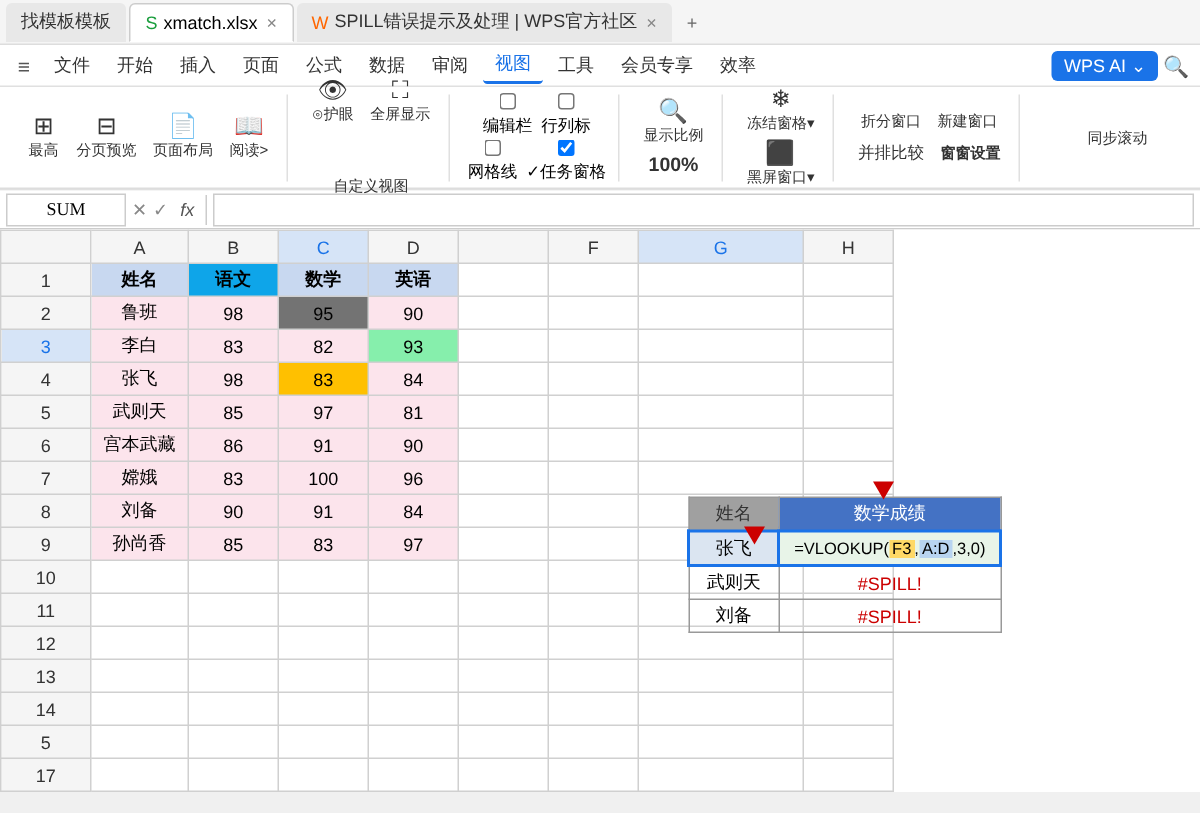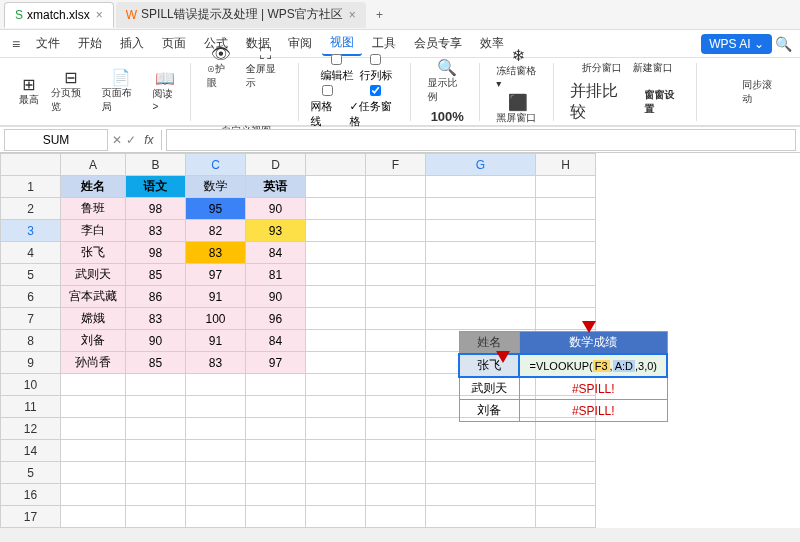--- a/index.html
+++ b/index.html
@@ -76,22 +76,22 @@
     .formula-bar {
       display: flex;
       align-items: center;
       background: white;
       height: 26px;
       border-bottom: 1px solid #ccc;
       padding: 0 4px;
       gap: 4px;
     }
     .name-box {
-      width: 104px; height: 22px; border: 1px solid #ccc; text-align: center;
-      font-size: 12px; padding: 2px 4px;
+      width: 80px; height: 22px; border: 1px solid #ccc; text-align: center;
+      font-size: 12px; padding: 2px 4px; font-family: Liberation Serif, serif;
     }
     .formula-divider { width: 1px; height: 20px; background: #ccc; }
     .formula-input { flex: 1; height: 22px; border: 1px solid #ccc; font-size: 12px; padding: 2px 4px; }
     .fx-btn { font-size: 12px; color: #555; padding: 0 4px; font-style: italic; }
 
     
     .spreadsheet-container {
       display: flex;
       flex: 1;
       overflow: hidden;
@@ -153,20 +153,21 @@
 
     .main-area {
       position: relative;
       flex: 1;
     }
   </style>
 </head>
 <body>
 
 <div class="title-bar">
+  <div class="tab template">找模板模板</div>
   <div class="tab active">
     <span style="color:#1a9e3d; margin-right:4px;">S</span>
     <span>xmatch.xlsx</span>
     <span style="margin-left:6px; color:#888; cursor:pointer;">×</span>
   </div>
   <div class="tab browser">
     <span style="color:#ff6600; margin-right:4px;">W</span>
     <span>SPILL错误提示及处理 | WPS官方社区</span>
     <span style="margin-left:6px; color:#888; cursor:pointer;">×</span>
   </div>
@@ -274,21 +275,21 @@
           <div>黑屏窗口▾</div>
         </div>
     </div>
 
     <div class="ribbon-group">
       <div class="ribbon-row">
         <div class="ribbon-btn" style="font-size:10px;">折分窗口</div>
         <div class="ribbon-btn" style="font-size:10px;">新建窗口</div>
       </div>
       <div class="ribbon-row">
-        <div class="ribbon-btn" style="font-size:16px;">并排比较</div>
+        <div class="ribbon-btn" style="font-size:11px;">并排比较</div>
         <div class="ribbon-btn" style="font-size:10px;font-weight:bold;">窗窗设置</div>
       </div>
     </div>
 
     <div class="ribbon-group">
       <div class="ribbon-btn" style="font-size:10px;margin-left:29px;">同步滚动</div>
     </div>
   </div>
 </div>
 
@@ -327,46 +328,46 @@
           <th class="active-col">G</th>
           <th>H</th>
         </tr>
       </thead>
       <tbody>
 
         <tr>
           <td class="row-header">1</td>
           <td style="background:#c8d8f0; font-weight:bold; text-align:center;">姓名</td>
           <td style="background:#0ea5e9; font-weight:bold; text-align:center;">语文</td>
-          <td style="background:#c8d8f0; font-weight:normal; text-align:center;">数学</td>
+          <td style="background:#c8d8f0; font-weight:bold; text-align:center;">数学</td>
           <td style="background:#c8d8f0; font-weight:bold; text-align:center;">英语</td>
           <td></td>
           <td></td>
           <td></td>
           <td></td>
         </tr>
 
         <tr>
           <td class="row-header">2</td>
           <td style="background:#fce4ec; text-align:center;">鲁班</td>
           <td style="background:#fce4ec; text-align:center;">98</td>
-          <td style="background:#3b82f6; text-align:center;">95</td>
+          <td style="background:#737373; text-align:center;">95</td>
           <td style="background:#fce4ec; text-align:center;">90</td>
           <td></td>
           <td></td>
           <td></td>
           <td></td>
         </tr>
 
         <tr>
           <td class="row-header active-row">3</td>
           <td style="background:#fce4ec; text-align:center;">李白</td>
           <td style="background:#fce4ec; text-align:center;">83</td>
           <td style="background:#fce4ec; text-align:center;">82</td>
-          <td style="background:#fde047; text-align:center;">93</td>
+          <td style="background:#86efac; text-align:center;">93</td>
           <td></td>
           <td></td>
           <td></td>
           <td></td>
         </tr>
 
         <tr>
           <td class="row-header">4</td>
           <td style="background:#fce4ec; text-align:center;">张飞</td>
           <td style="background:#fce4ec; text-align:center;">98</td>
@@ -465,43 +466,43 @@
             <td></td>
             <td></td>
             <td></td>
             <td></td>
             <td></td>
             <td></td>
             <td></td>
             <td></td>
           </tr>
         <tr>
+            <td class="row-header">13</td>
+            <td></td>
+            <td></td>
+            <td></td>
+            <td></td>
+            <td></td>
+            <td></td>
+            <td></td>
+            <td></td>
+          </tr>
+        <tr>
             <td class="row-header">14</td>
             <td></td>
             <td></td>
             <td></td>
             <td></td>
             <td></td>
             <td></td>
             <td></td>
             <td></td>
           </tr>
         <tr>
             <td class="row-header">5</td>
-            <td></td>
-            <td></td>
-            <td></td>
-            <td></td>
-            <td></td>
-            <td></td>
-            <td></td>
-            <td></td>
-          </tr>
-        <tr>
-            <td class="row-header">16</td>
             <td></td>
             <td></td>
             <td></td>
             <td></td>
             <td></td>
             <td></td>
             <td></td>
             <td></td>
           </tr>
         <tr>

